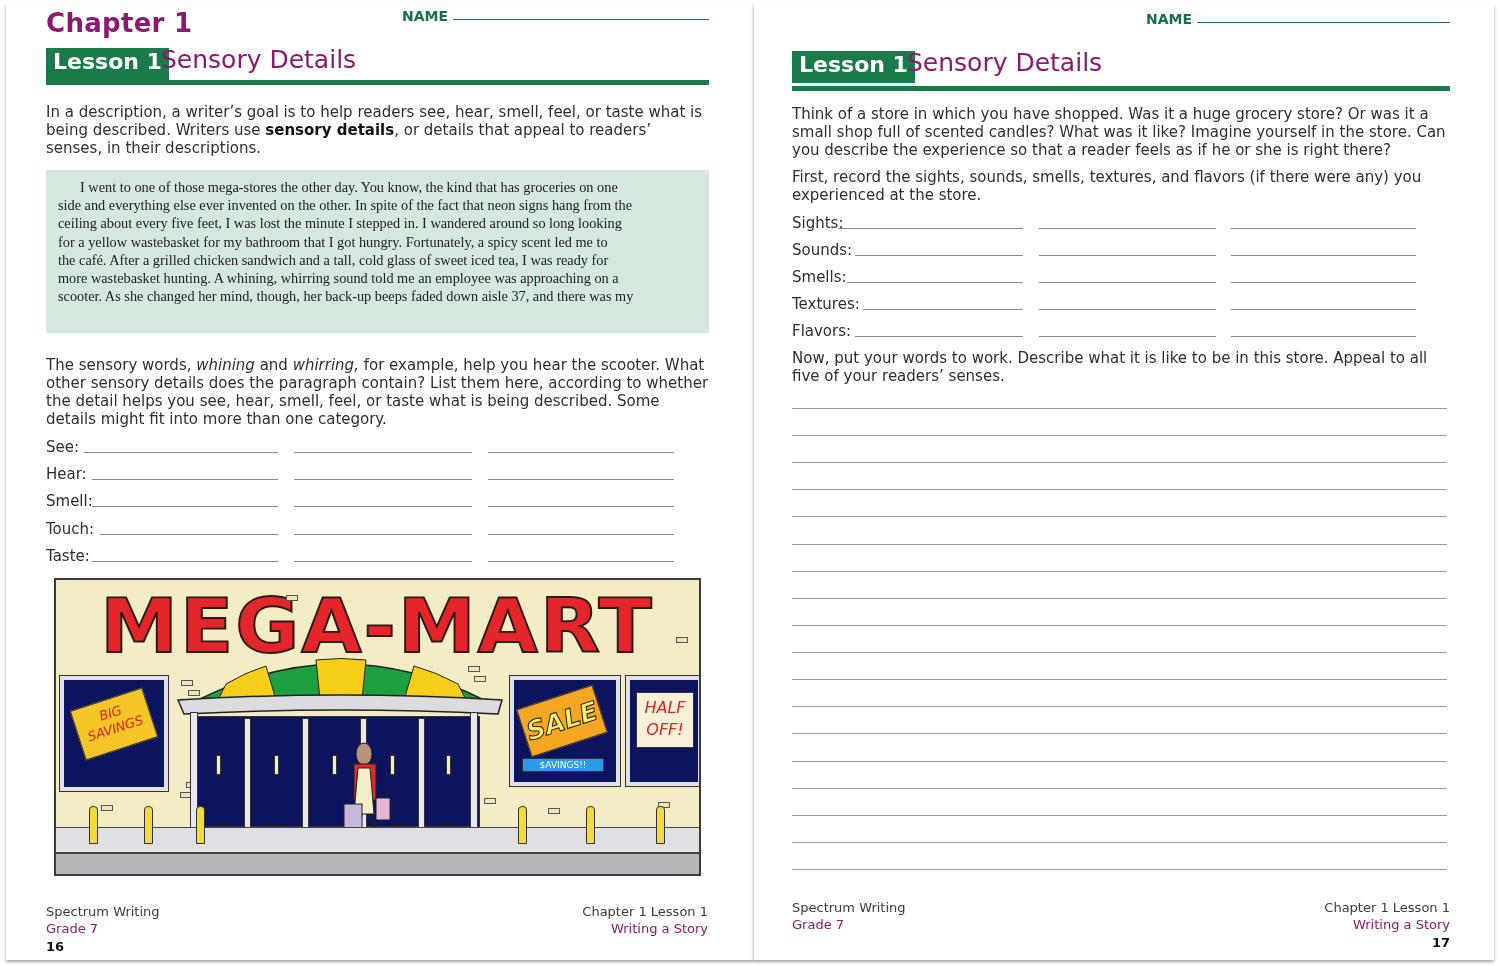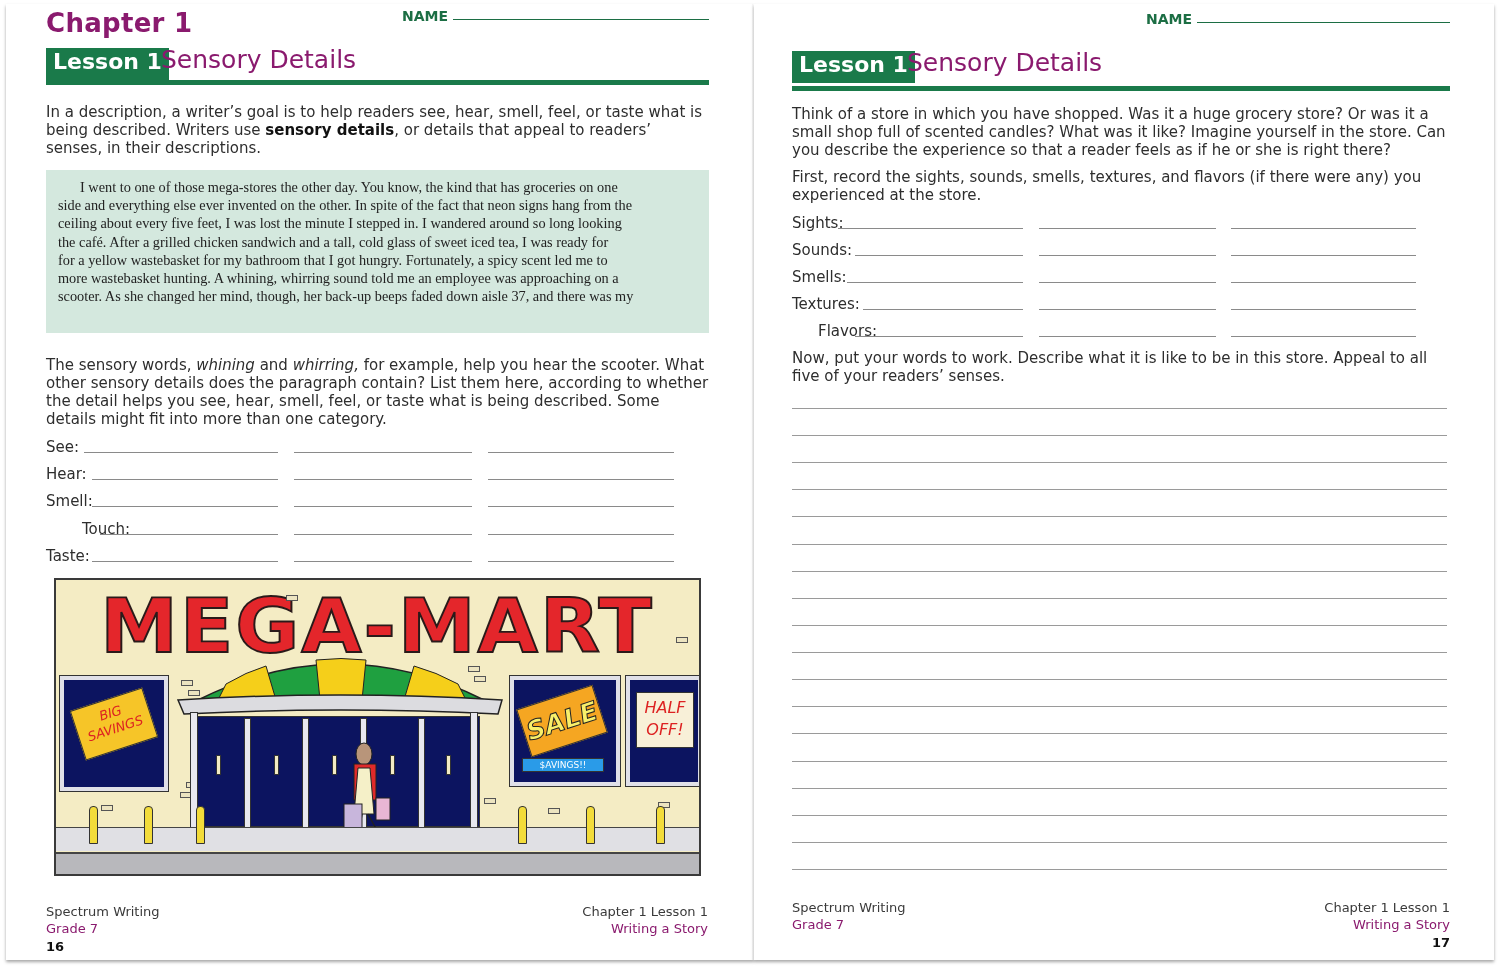--- a/index.html
+++ b/index.html
@@ -83,38 +83,38 @@
   <div class="abs lesson-box" style="left:46px; top:48px;">Lesson 1</div>
   <div class="abs lesson-title" style="left:161px; top:46px;">Sensory Details</div>
   <div class="abs green-bar" style="left:46px; top:80px; width:663px;"></div>
 
   <p class="abs body-text" style="left:46px; top:103px; width:665px;"><span>In a description, a writer’s goal is to help readers see, hear, smell, feel, or taste what is being described. Writers use </span><b>sensory details</b><span>, or details that appeal to readers’ senses, in their descriptions.</span></p>
 
   <div class="abs story-box" style="left:46px; top:170px; width:663px; height:163px;">
     <div><span class="indent"></span><span>I went to one of those mega-stores the other day. You know, the kind that has groceries on one</span></div>
     <div>side and everything else ever invented on the other. In spite of the fact that neon signs hang from the</div>
     <div>ceiling about every five feet, I was lost the minute I stepped in. I wandered around so long looking</div>
+    <div>for a yellow wastebasket for my bathroom that I got hungry. Fortunately, a spicy scent led me to</div>
     <div>the café. After a grilled chicken sandwich and a tall, cold glass of sweet iced tea, I was ready for</div>
-    <div>for a yellow wastebasket for my bathroom that I got hungry. Fortunately, a spicy scent led me to</div>
     <div>more wastebasket hunting. A whining, whirring sound told me an employee was approaching on a</div>
     <div>scooter. As she changed her mind, though, her back-up beeps faded down aisle 37, and there was my</div>
   </div>
 
   <p class="abs body-text" style="left:46px; top:356px; width:665px;"><span>The sensory words, </span><i>whining</i><span> and </span><i>whirring,</i><span> for example, help you hear the scooter. What other sensory details does the paragraph contain? List them here, according to whether the detail helps you see, hear, smell, feel, or taste what is being described. Some details might fit into more than one category.</span></p>
 
   <div class="fill-row" style="left:46px; top:436px;">
     <span class="fill-label">See:</span>
   </div>
   <div class="fill-row" style="left:46px; top:463px;">
     <span class="fill-label">Hear:</span>
   </div>
   <div class="fill-row" style="left:46px; top:490px;">
     <span class="fill-label">Smell:</span>
   </div>
-  <div class="fill-row" style="left:46px; top:518px;margin-left:36px;">
+  <div class="fill-row" style="left:46px; top:518px;">
     <span class="fill-label">Touch:</span>
   </div>
   <div class="fill-row" style="left:46px; top:545px;">
     <span class="fill-label">Taste:</span>
   </div>
 
   <div class="abs fill-line" style="left:84px; top:452px; width:194px;"></div>
   <div class="abs fill-line" style="left:294px; top:452px; width:178px;"></div>
   <div class="abs fill-line" style="left:488px; top:452px; width:186px;"></div>
 
@@ -221,21 +221,21 @@
   </div>
   <div class="fill-row" style="left:792px; top:239px;">
     <span class="fill-label">Sounds:</span>
   </div>
   <div class="fill-row" style="left:792px; top:266px;">
     <span class="fill-label">Smells:</span>
   </div>
   <div class="fill-row" style="left:792px; top:293px;">
     <span class="fill-label">Textures:</span>
   </div>
-  <div class="fill-row" style="left:792px; top:320px;margin-left:26px;">
+  <div class="fill-row" style="left:792px; top:320px;">
     <span class="fill-label">Flavors:</span>
   </div>
 
   <div class="abs fill-line" style="left:838px; top:228px; width:185px;"></div>
   <div class="abs fill-line" style="left:1039px; top:228px; width:177px;"></div>
   <div class="abs fill-line" style="left:1231px; top:228px; width:185px;"></div>
 
   <div class="abs fill-line" style="left:855px; top:255px; width:168px;"></div>
   <div class="abs fill-line" style="left:1039px; top:255px; width:177px;"></div>
   <div class="abs fill-line" style="left:1231px; top:255px; width:185px;"></div>

